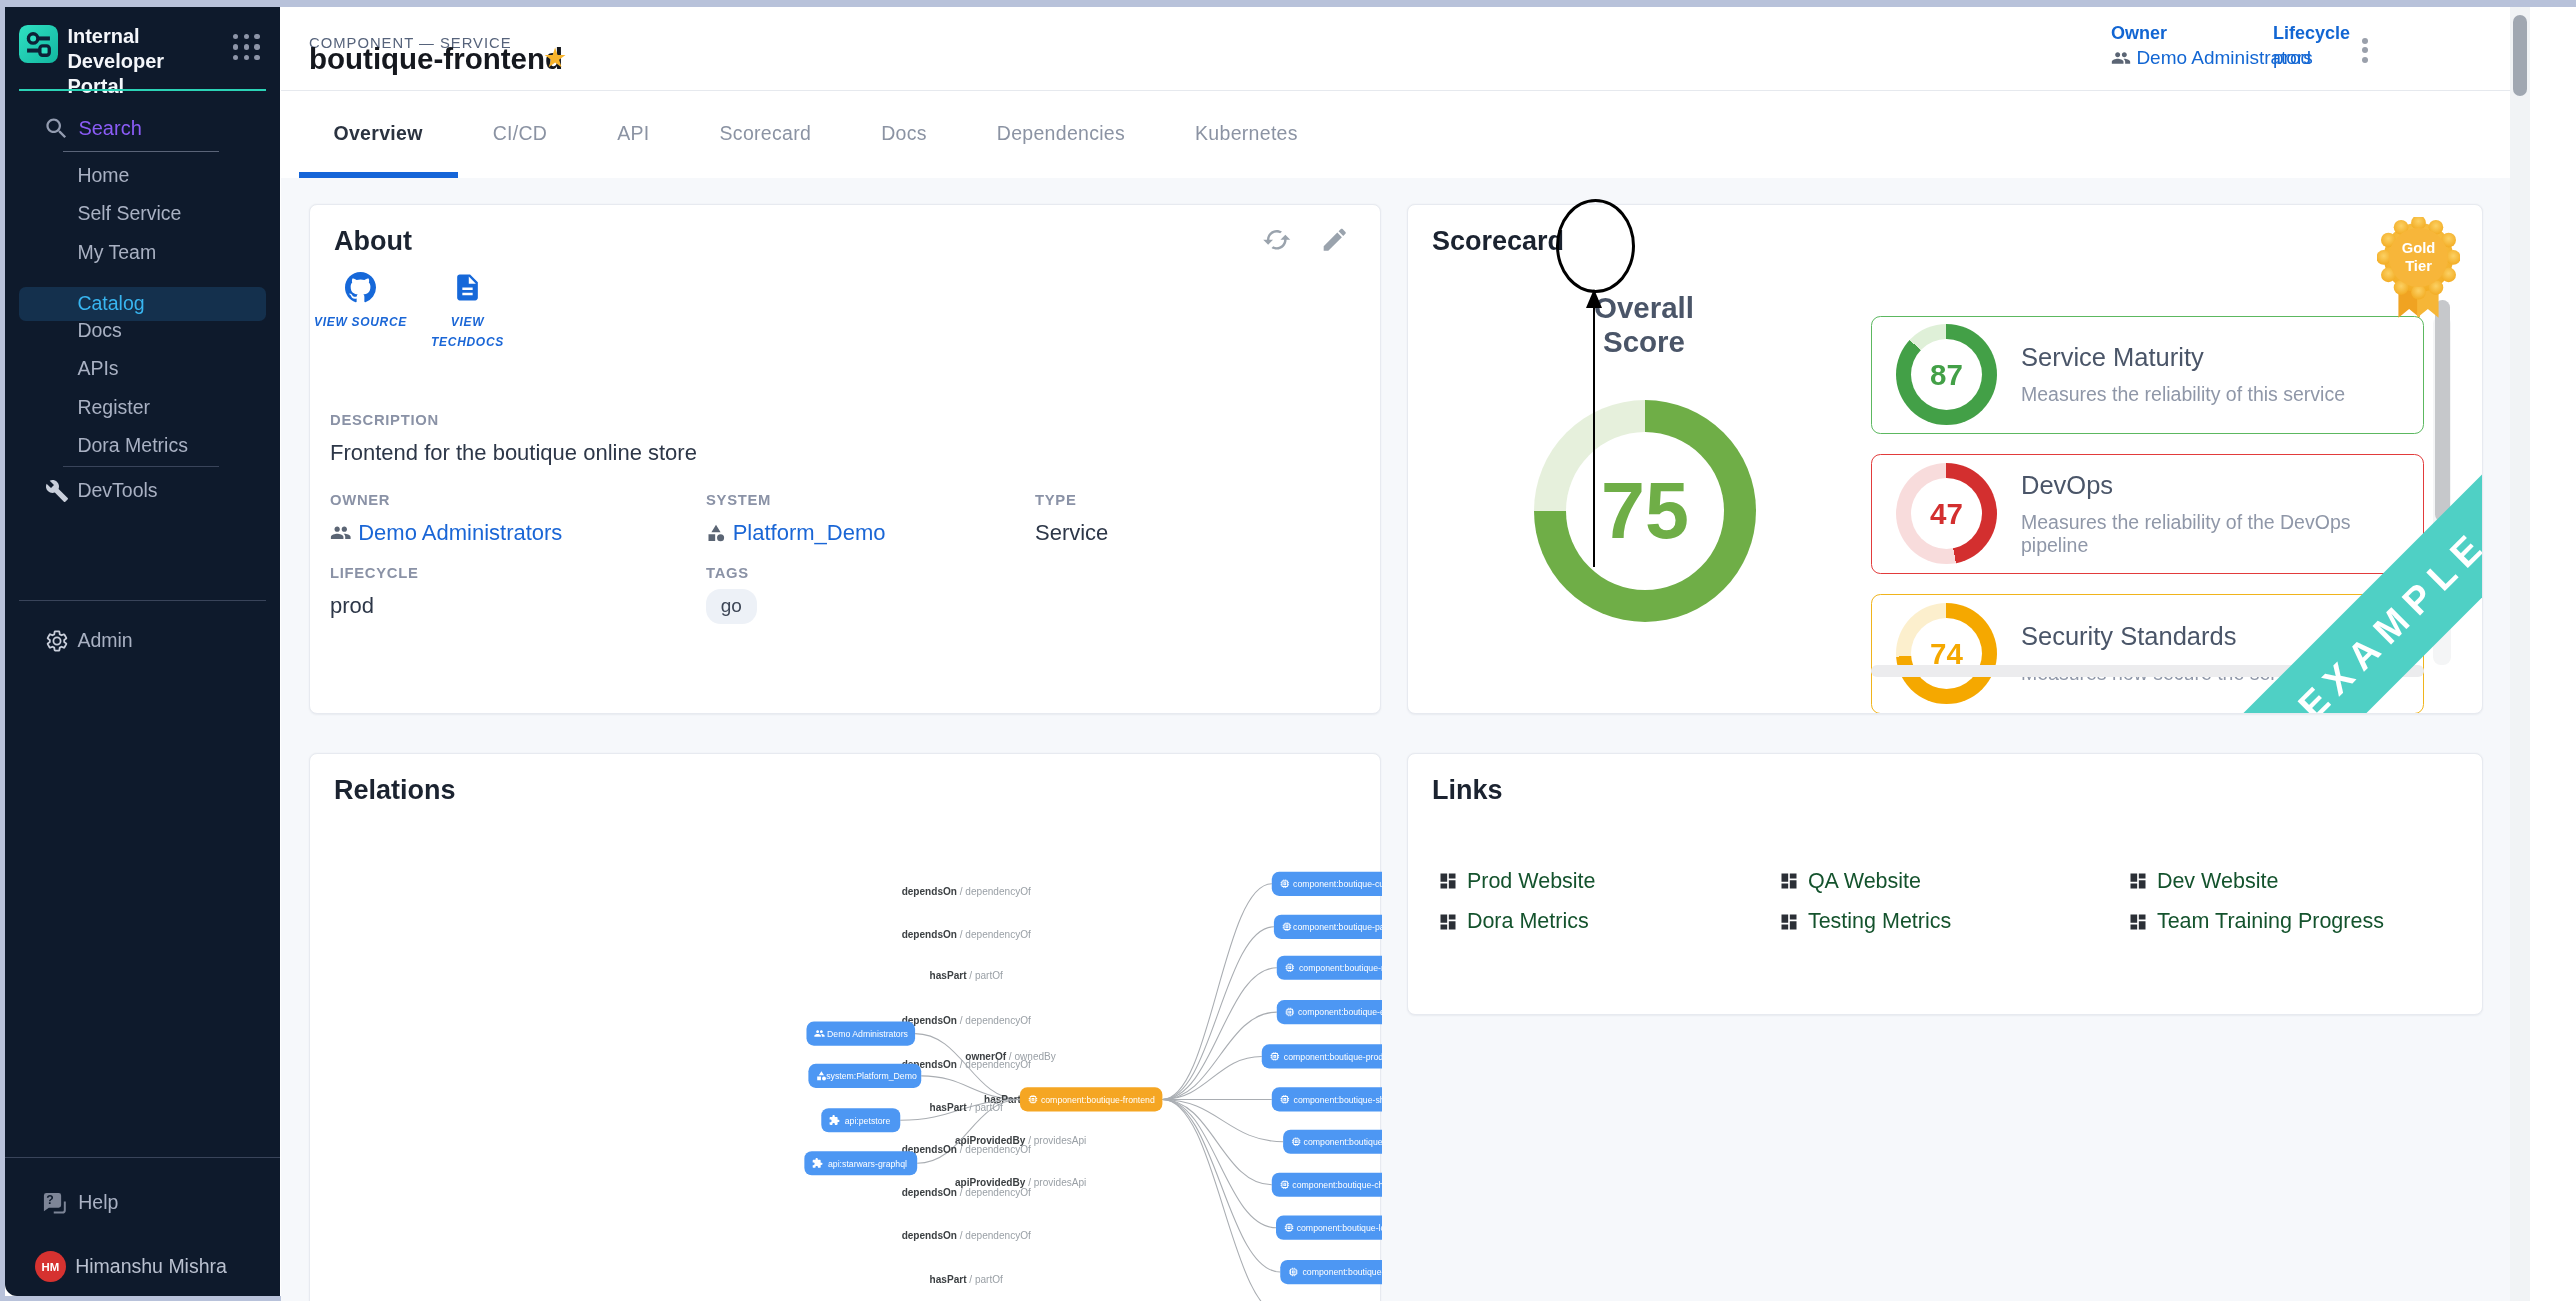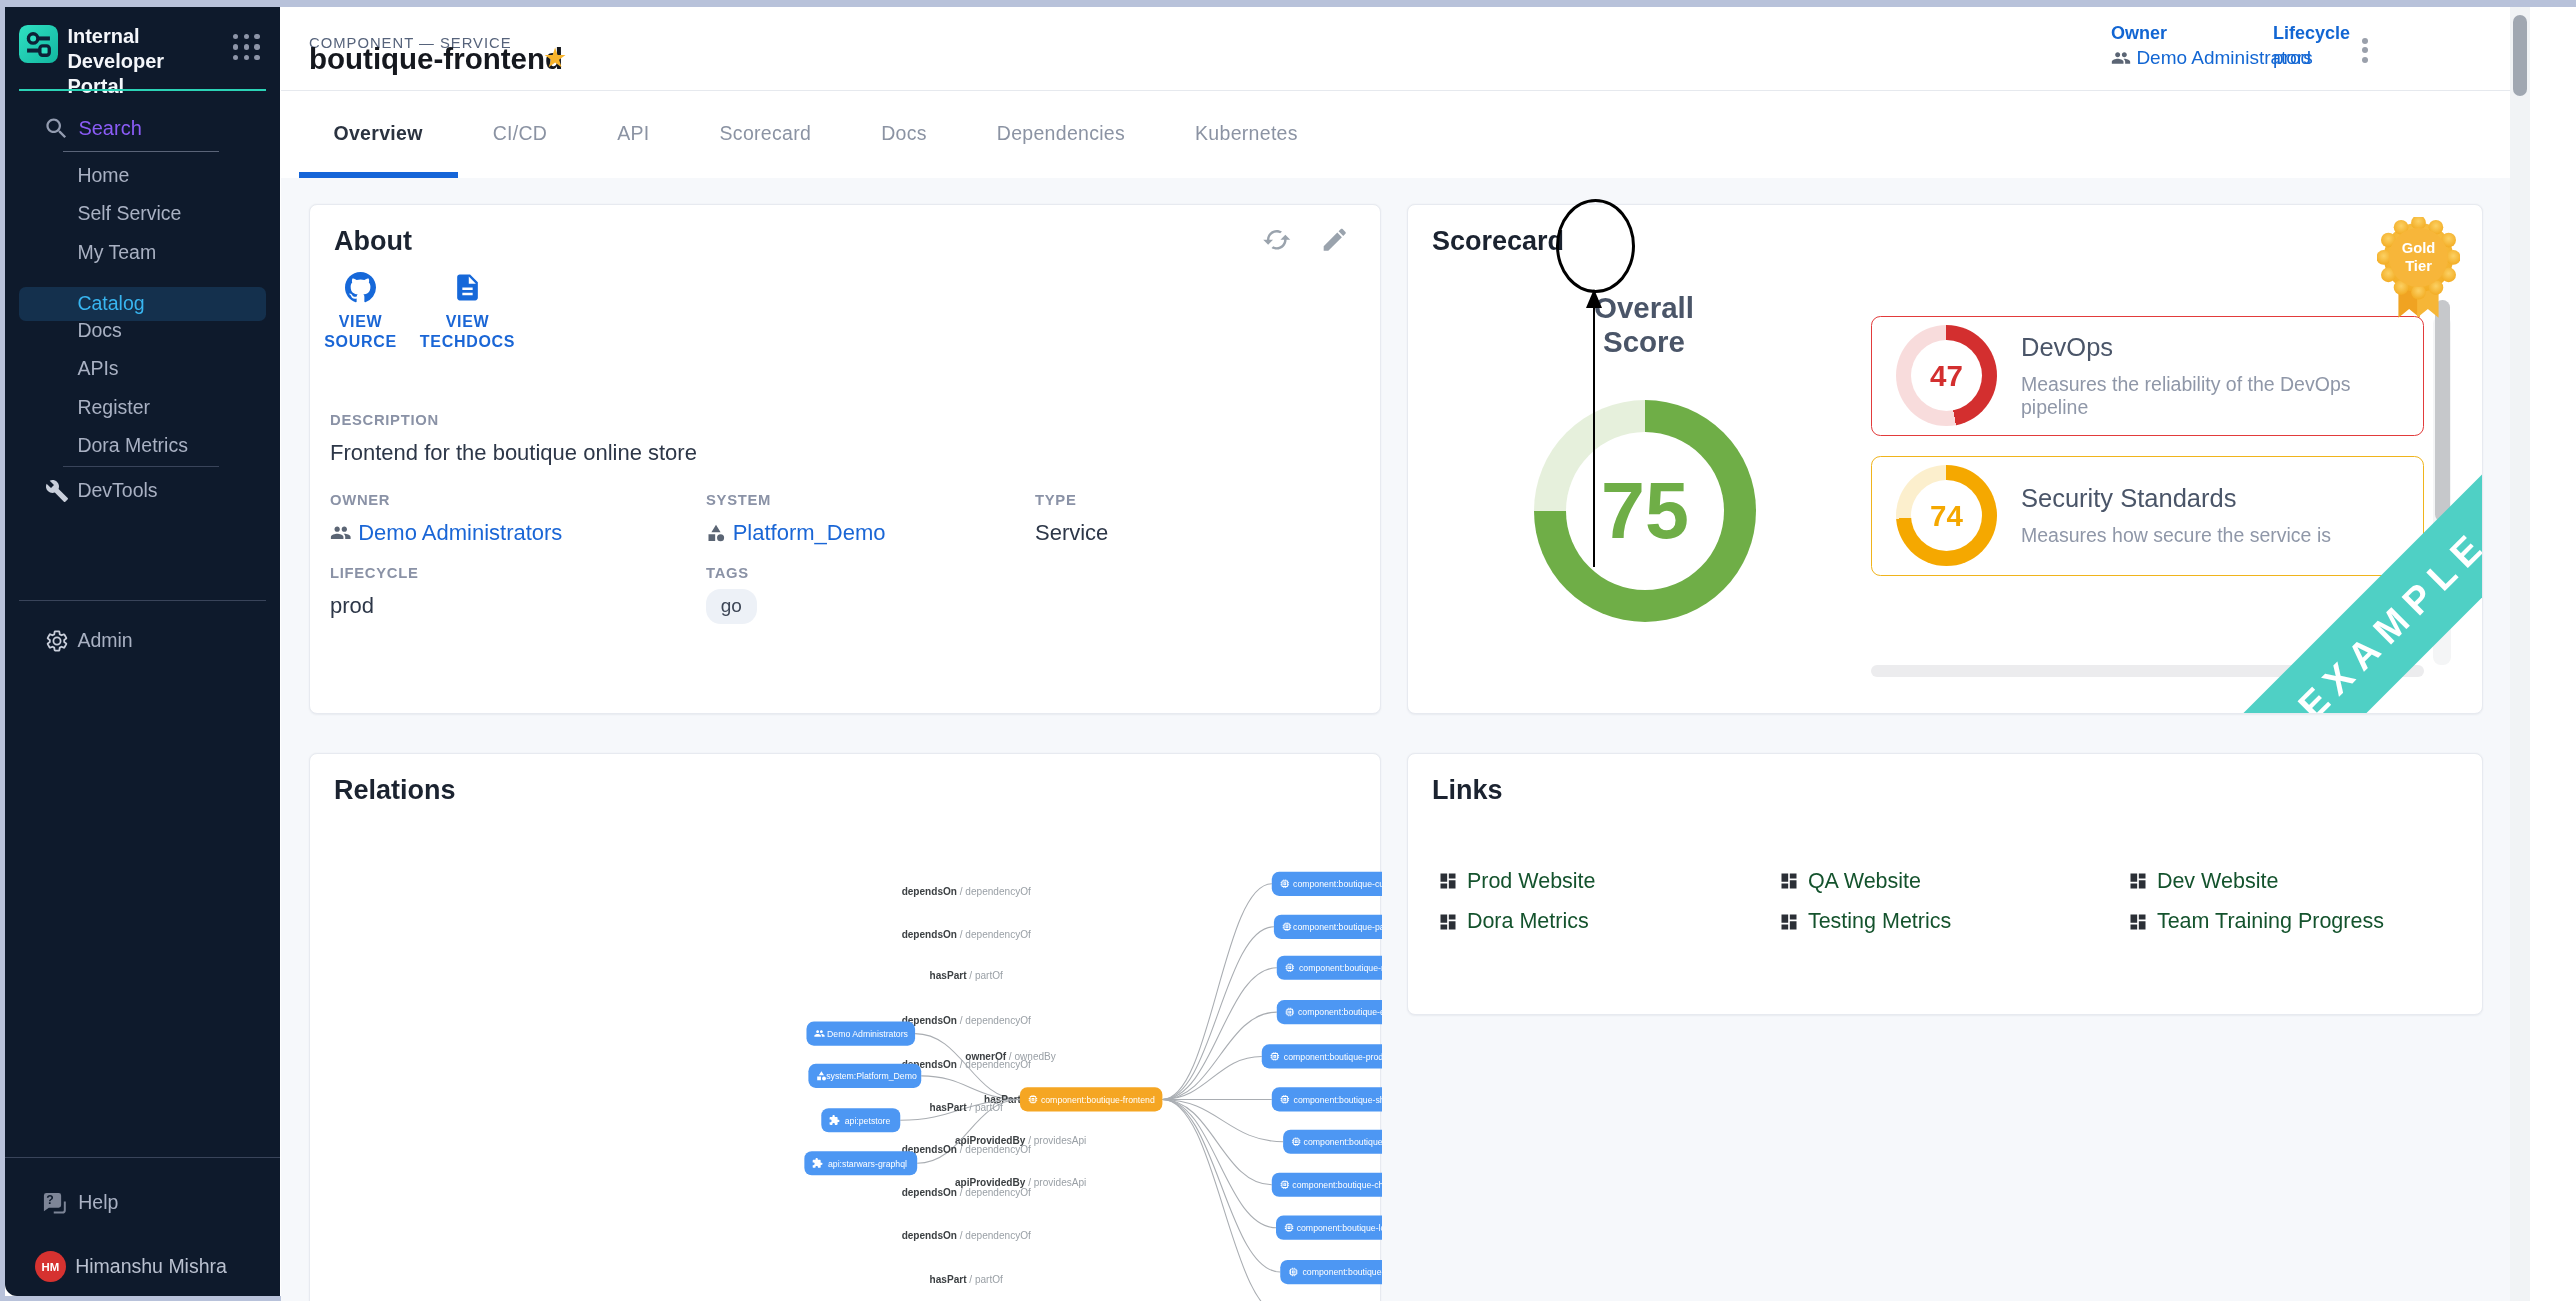--- a/index.html
+++ b/index.html
@@ -76,21 +76,21 @@
   .card { position:absolute; background:#fff; border:0.7px solid #e7eaf0; border-radius:8px;
           box-shadow:0 0.7px 2px rgba(20,30,60,.06); }
   .card-title { position:absolute; left:24px; top:21.5px; font-size:27px; font-weight:700; color:#1b2330; }
 
   
   #about-card { left:28px; top:197px; width:1072px; height:510px; }
   .about-actions { position:absolute; right:31px; top:20px; display:flex; gap:28px; }
   .icon-btn { width:29.5px; height:29.5px; cursor:pointer; }
   .about-link { position:absolute; top:67px; width:101px; text-align:center; cursor:pointer; }
   .about-link svg { display:block; margin:0 auto; }
-  .about-link .lbl { margin-top:9.4px; font-size:16px; font-weight:700; letter-spacing:0.7px; color:#1a66d6; line-height:20px; }
+  .about-link .lbl { margin-top:9.4px; font-size:12px; font-weight:700; letter-spacing:0.7px; color:#1a66d6; line-height:20px;font-style:italic; }
   #link-source { left:0px; } #link-techdocs { left:107px; }
   .fld-label { font-size:14.8px; letter-spacing:0.7px; color:#8a92a6; font-weight:600; }
   .fld-value { margin-top:12px; font-size:22px; color:#2d3748; }
   .fld-link { color:#1a66d6; display:flex; align-items:center; gap:6.7px; cursor:pointer; }
   .fld { position:absolute; }
   .tag-chip { display:inline-block; margin-top:8px; background:#edf1f7; color:#3d4656; font-size:19px;
               padding:6.7px 14.8px; border-radius:14.8px; }
 
   
   .ann-ellipse { position:absolute; left:1275px; top:192px; width:79px; height:94px; border:3.4px solid #000;
@@ -369,20 +369,29 @@
         <text x="62" y="54" text-anchor="middle" font-size="22" font-weight="bold" fill="#fff">Gold</text>
         <text x="62" y="80" text-anchor="middle" font-size="22" font-weight="bold" fill="#fff">Tier</text>
       </svg>
 
       <div class="overall-label">Overall Score</div>
       <div class="donut-big" style="background: conic-gradient(rgb(111, 174, 71) 0deg, rgb(111, 174, 71) 75%, rgb(230, 240, 220) 0deg);">
         <b>75</b>
       </div>
 
       <div class="score-list" id="score-list">
+          <div class="score-item" style="border-color: rgb(92, 184, 96); height: 118px;">
+            <div class="score-donut" style="background: conic-gradient(rgb(67, 160, 71) 0deg, rgb(67, 160, 71) 87%, rgb(223, 240, 216) 0deg);">
+              <b style="color: rgb(67, 160, 71);">87</b>
+            </div>
+            <div class="score-texts">
+              <div class="score-name">Service Maturity</div>
+              <div class="score-desc">Measures the reliability of this service</div>
+            </div>
+          </div>
           <div class="score-item" style="border-color: rgb(226, 59, 59); height: 120px;">
             <div class="score-donut" style="background: conic-gradient(rgb(211, 47, 47) 0deg, rgb(211, 47, 47) 47%, rgb(248, 220, 220) 0deg);">
               <b style="color: rgb(211, 47, 47);">47</b>
             </div>
             <div class="score-texts">
               <div class="score-name">DevOps</div>
               <div class="score-desc">Measures the reliability of the DevOps pipeline</div>
             </div>
           </div>
           <div class="score-item" style="border-color: rgb(240, 180, 28); height: 120px;">

